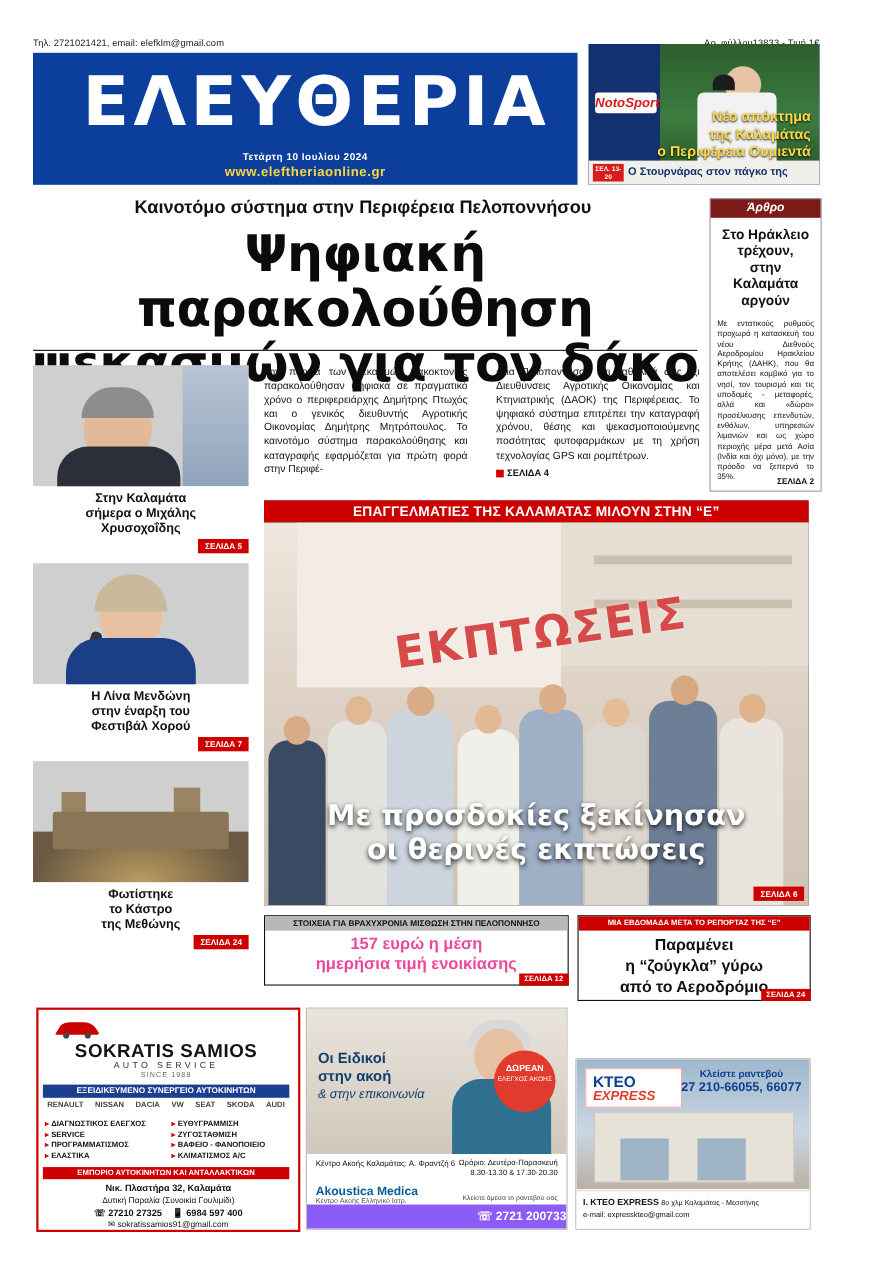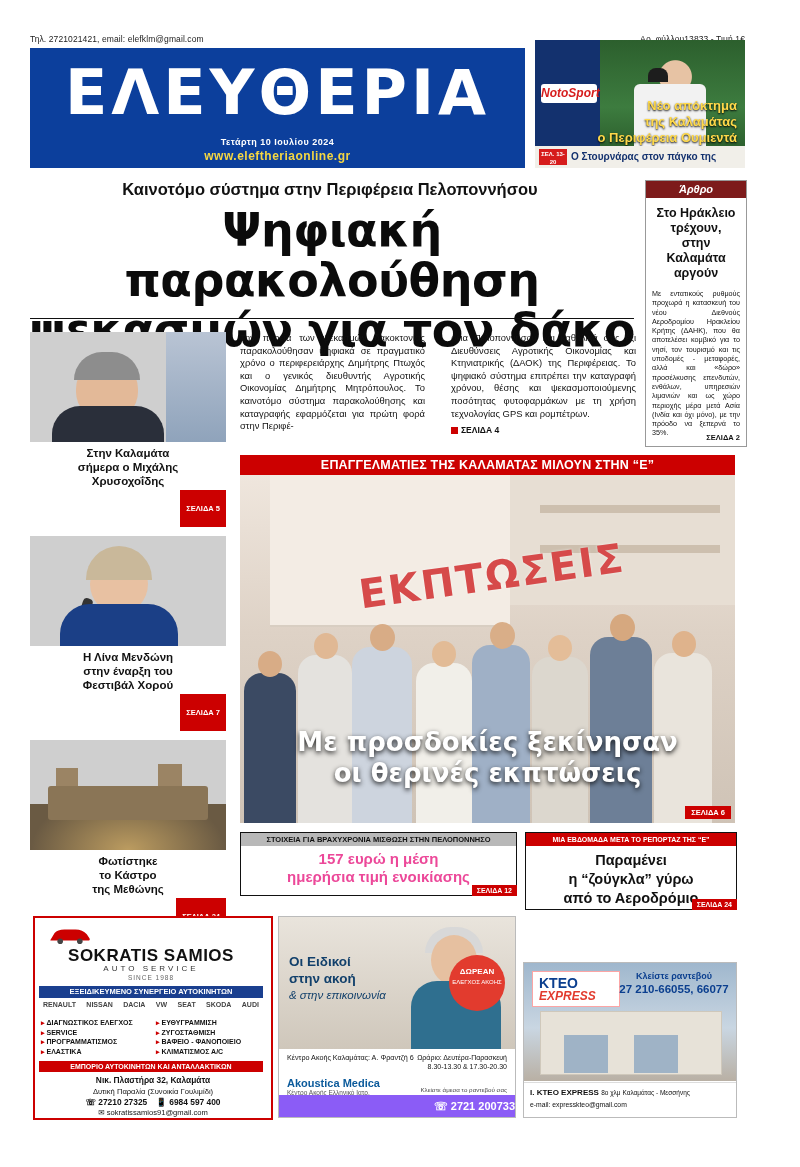--- a/index.html
+++ b/index.html
@@ -13,21 +13,21 @@
   .page{position:relative;width:800px;height:1167px;background:#fff;}
 
   
   .topbar{position:absolute;left:30px;top:34px;width:715px;display:flex;justify-content:space-between;font-size:8.5px;color:#222;}
   .topbar .left{letter-spacing:.1px;}
   .topbar .right{letter-spacing:.1px;}
 
   
   .masthead{position:absolute;left:30px;top:48px;width:495px;height:120px;background:#0c3f9c;}
   .masthead .logo{
-    position:absolute;left:0;top:14px;width:495px;text-align:center;
+    position:absolute;left:10px;top:14px;width:495px;text-align:center;
     font-family:"DejaVu Sans", sans-serif;font-weight:bold;font-size:62px;color:#fff;
     letter-spacing:4px;line-height:62px;
   }
   .masthead .date{
     position:absolute;left:0;top:89px;width:495px;text-align:center;
     font-size:9px;color:#fff;font-weight:bold;letter-spacing:.5px;
   }
   .masthead .site{
     position:absolute;left:0;top:101px;width:495px;text-align:center;
     font-size:12px;color:#f5d742;font-weight:bold;letter-spacing:.5px;
@@ -84,21 +84,21 @@
   .arthro .body{margin:8px 6px 0;font-size:7.2px;line-height:9.3px;text-align:justify;color:#111;}
   .arthro .ref{position:absolute;right:6px;bottom:4px;font-weight:bold;font-size:7.5px;}
 
   
   .rail{position:absolute;left:30px;top:332px;width:196px;}
   .railitem{position:relative;margin-bottom:9px;}
   .railitem .img{width:196px;height:110px;background:#cfcfcf;position:relative;overflow:hidden;}
   .railitem .cap{margin-top:4px;text-align:center;font-weight:bold;font-size:11.5px;line-height:14px;color:#111;}
   .railitem .badge{
     display:inline-block;background:#c00;color:#fff;font-weight:bold;font-size:7.5px;
-    padding:14px 6px;float:right;margin-top:2px;
+    padding:2px 6px;float:right;margin-top:2px;
   }
   .clr{clear:both;}
 
   
   .ph1{background:linear-gradient(#d9d2c6,#cdc6b8);}
   .ph1:before{content:"";position:absolute;left:46px;top:26px;width:62px;height:62px;background:#e3b998;border-radius:50% 50% 45% 45%;}
   .ph1:after{content:"";position:absolute;left:22px;top:74px;width:112px;height:50px;background:#2a2f3a;border-radius:28px 28px 0 0;}
   .ph1 .hair{position:absolute;left:44px;top:20px;width:66px;height:28px;background:#8d8d8d;border-radius:33px 33px 0 0;}
   .ph1 .shirt{position:absolute;left:64px;top:80px;width:26px;height:30px;background:#f1f1f1;}
   .ph1 .bg{position:absolute;right:0;top:0;width:60px;height:110px;background:linear-gradient(#b9c4d4,#8fa3bb);}

